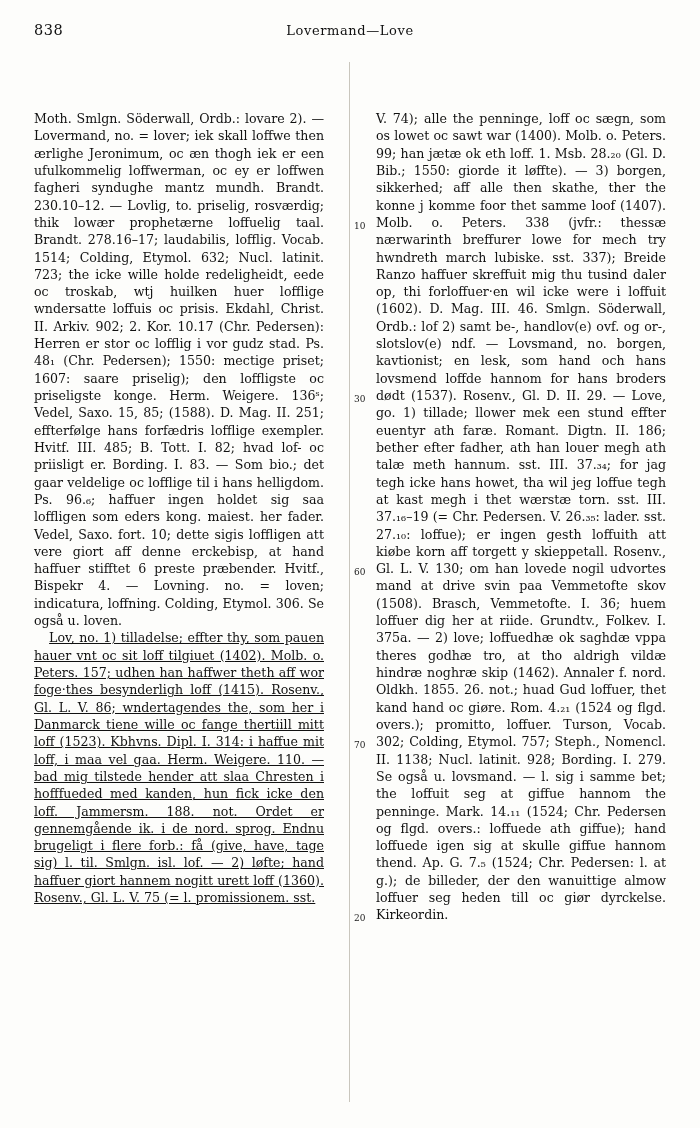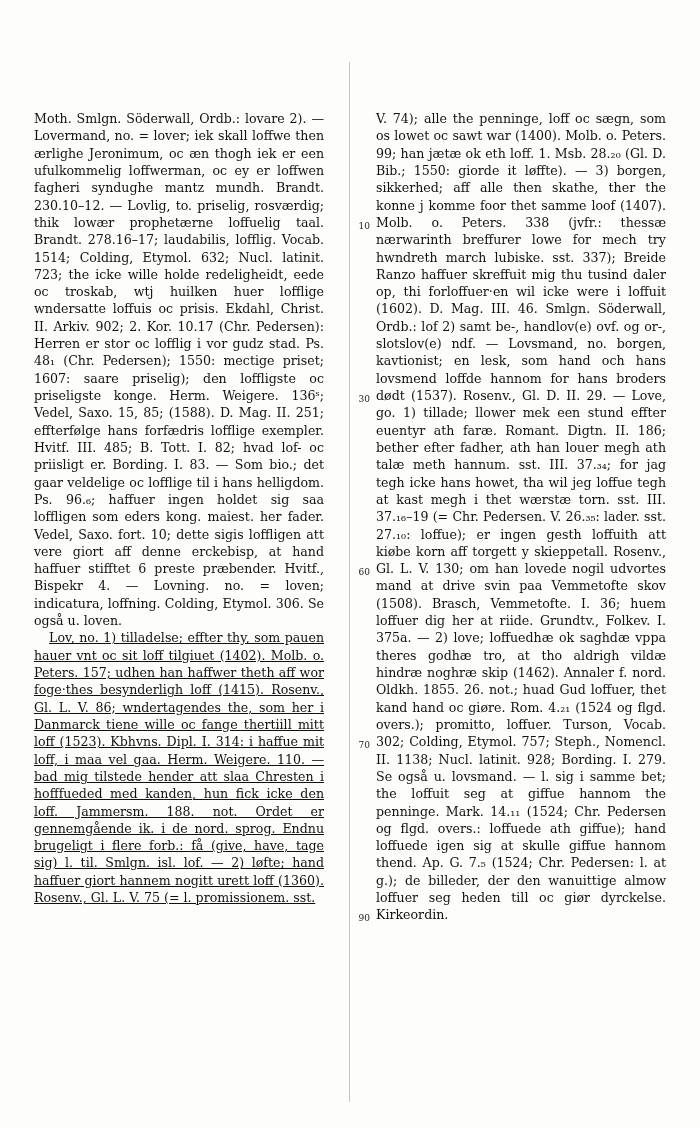--- a/index.html
+++ b/index.html
@@ -70,39 +70,43 @@
   }
   .linenums {
     position: absolute;
     left: 320px;
     top: 0;
     width: 16px;
     height: 1040px;
     font-size: 9px;
     line-height: 17.32px;
     color: #222;
-    text-align: right;
+    text-align: left;
   }
   .linenums div {
     height: 17.32px;
   }
   .col p {
     margin: 0;
     text-indent: 0;
   }
   .col p.indent {
     text-indent: 1.2em;
     text-decoration: underline;
   }
 </style>
 </head>
 <body>
 
 <div class="page">
 
+  <div class="page-header">
+    <div class="folio">838</div>
+    <div class="running-title">Lovermand—Love</div>
+  </div>
 
   <div class="columns">
 
     <div class="col col-left">
       <p>Moth. Smlgn. Söderwall, Ordb.: lovare 2). — Lovermand, no. = lover; iek skall loffwe then ærlighe Jeronimum, oc æn thogh iek er een ufulkommelig loffwerman, oc ey er loffwen fagheri syndughe mantz mundh. Brandt. 230.10–12. — Lovlig, to. priselig, rosværdig; thik lowær prophetærne loffuelig taal. Brandt. 278.16–17; laudabilis, lofflig. Vocab. 1514; Colding, Etymol. 632; Nucl. latinit. 723; the icke wille holde redeligheidt, eede oc troskab, wtj huilken huer lofflige wndersatte loffuis oc prisis. Ekdahl, Christ. II. Arkiv. 902; 2. Kor. 10.17 (Chr. Pedersen): Herren er stor oc lofflig i vor gudz stad. Ps. 48₁ (Chr. Pedersen); 1550: mectige priset; 1607: saare priselig); den loffligste oc priseligste konge. Herm. Weigere. 136ˢ; Vedel, Saxo. 15, 85; (1588). D. Mag. II. 251; effterfølge hans forfædris lofflige exempler. Hvitf. III. 485; B. Tott. I. 82; hvad lof- oc priisligt er. Bording. I. 83. — Som bio.; det gaar veldelige oc lofflige til i hans helligdom. Ps. 96.₆; haffuer ingen holdet sig saa loffligen som eders kong. maiest. her fader. Vedel, Saxo. fort. 10; dette sigis loffligen att vere giort aff denne erckebisp, at hand haffuer stifftet 6 preste præbender. Hvitf., Bispekr 4. — Lovning. no. = loven; indicatura, loffning. Colding, Etymol. 306. Se også u. loven.</p>
       <p class="indent">Lov, no. 1) tilladelse; effter thy, som pauen hauer vnt oc sit loff tilgiuet (1402). Molb. o. Peters. 157; udhen han haffwer theth aff wor foge·thes besynderligh loff (1415). Rosenv., Gl. L. V. 86; wndertagendes the, som her i Danmarck tiene wille oc fange thertiill mitt loff (1523). Kbhvns. Dipl. I. 314: i haffue mit loff, i maa vel gaa. Herm. Weigere. 110. — bad mig tilstede hender att slaa Chresten i hofffueded med kanden, hun fick icke den loff. Jammersm. 188. not. Ordet er gennemgående ik. i de nord. sprog. Endnu brugeligt i flere forb.: få (give, have, tage sig) l. til. Smlgn. isl. lof. — 2) løfte; hand haffuer giort hannem nogitt urett loff (1360). Rosenv., Gl. L. V. 75 (= l. promissionem. sst.</p>
     </div>
 
     <div class="rule"></div>
 
@@ -149,21 +153,21 @@
       <div>70</div>
       <div></div>
       <div></div>
       <div></div>
       <div></div>
       <div></div>
       <div></div>
       <div></div>
       <div></div>
       <div></div>
-      <div>90</div>
+      <div>20</div>
     </div>
 
     <div class="col col-right">
       <p>V. 74); alle the penninge, loff oc sægn, som os lowet oc sawt war (1400). Molb. o. Peters. 99; han jætæ ok eth loff. 1. Msb. 28.₂₀ (Gl. D. Bib.; 1550: giorde it løffte). — 3) borgen, sikkerhed; aff alle then skathe, ther the konne j komme foor thet samme loof (1407). Molb. o. Peters. 338 (jvfr.: thessæ nærwarinth breffurer lowe for mech try hwndreth march lubiske. sst. 337); Breide Ranzo haffuer skreffuit mig thu tusind daler op, thi forloffuer·en wil icke were i loffuit (1602). D. Mag. III. 46. Smlgn. Söderwall, Ordb.: lof 2) samt be-, handlov(e) ovf. og or-, slotslov(e) ndf. — Lovsmand, no. borgen, kavtionist; en lesk, som hand och hans lovsmend loffde hannom for hans broders dødt (1537). Rosenv., Gl. D. II. 29. — Love, go. 1) tillade; llower mek een stund effter euentyr ath faræ. Romant. Digtn. II. 186; bether efter fadher, ath han louer megh ath talæ meth hannum. sst. III. 37.₃₄; for jag tegh icke hans howet, tha wil jeg loffue tegh at kast megh i thet wærstæ torn. sst. III. 37.₁₆–19 (= Chr. Pedersen. V. 26.₃₅: lader. sst. 27.₁₀: loffue); er ingen gesth loffuith att kiøbe korn aff torgett y skieppetall. Rosenv., Gl. L. V. 130; om han lovede nogil udvortes mand at drive svin paa Vemmetofte skov (1508). Brasch, Vemmetofte. I. 36; huem loffuer dig her at riide. Grundtv., Folkev. I. 375a. — 2) love; loffuedhæ ok saghdæ vppa theres godhæ tro, at tho aldrigh vildæ hindræ noghræ skip (1462). Annaler f. nord. Oldkh. 1855. 26. not.; huad Gud loffuer, thet kand hand oc giøre. Rom. 4.₂₁ (1524 og flgd. overs.); promitto, loffuer. Turson, Vocab. 302; Colding, Etymol. 757; Steph., Nomencl. II. 1138; Nucl. latinit. 928; Bording. I. 279. Se også u. lovsmand. — l. sig i samme bet; the loffuit seg at giffue hannom the penninge. Mark. 14.₁₁ (1524; Chr. Pedersen og flgd. overs.: loffuede ath giffue); hand loffuede igen sig at skulle giffue hannom thend. Ap. G. 7.₅ (1524; Chr. Pedersen: l. at g.); de billeder, der den wanuittige almow loffuer seg heden till oc giør dyrckelse. Kirkeordin.</p>
     </div>
 
   </div>
 </div>
 
 </body></html>

